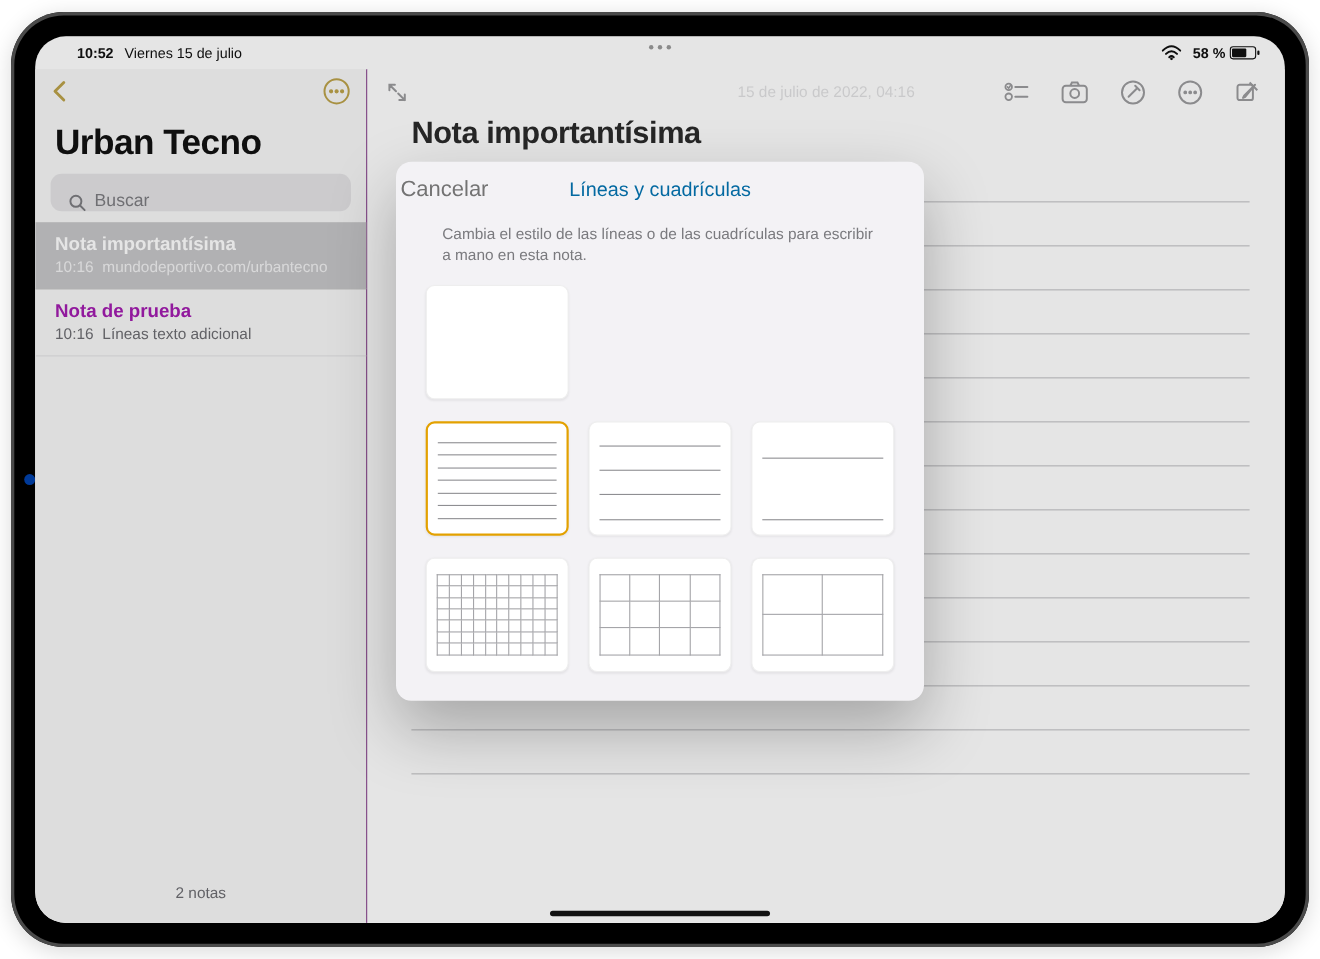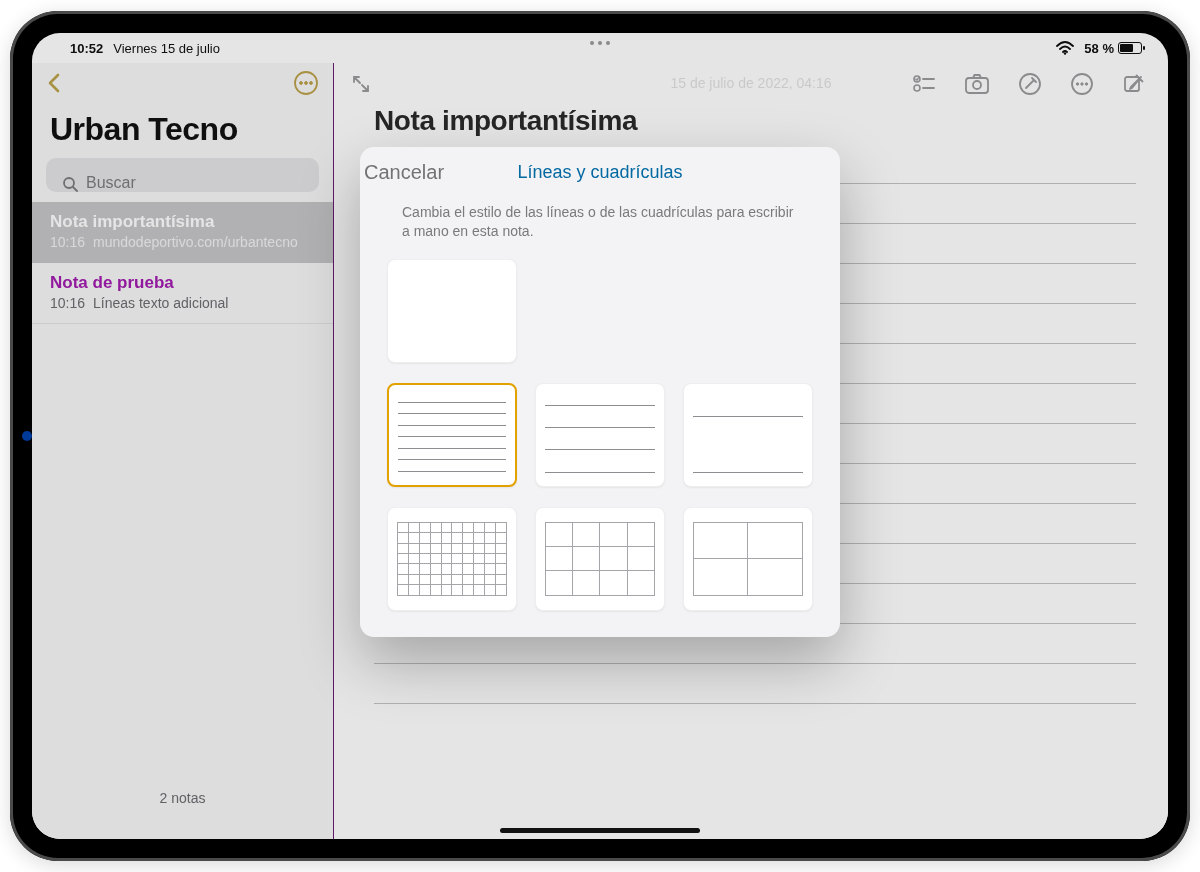--- a/index.html
+++ b/index.html
@@ -54,21 +54,21 @@
   .search svg { stroke:#7c7c80; }
 
   .section-h { font-size:19px; font-weight:800; padding:14px 18px 8px; color:#111;}
   .note-item { padding:10px 18px 12px; border-bottom:1px solid #e4e4e6; }
   .note-item.selected { background:#c6c6c8; border-bottom-color:#c6c6c8;}
   .note-item.selected .nt { color:#fff; }
   .note-item.selected .nm { color:#f1f1f2; }
   .nt { font-size:17px; font-weight:700; color:#a21caf; margin-bottom:2px;}
   .nm { font-size:14px; color:#6d6d72; display:flex; gap:8px;}
   .nm .t { color:inherit;}
-  .foot { margin-top:auto; text-align:center; font-size:14px; color:#6d6d72; padding:14px 0 33px;}
+  .foot { margin-top:auto; text-align:center; font-size:14px; color:#6d6d72; padding:14px 0 20px;}
 
   
   .note { flex:1; background:#fff; position:relative; }
   .note-bar { height:46px; display:flex; align-items:center; justify-content:flex-end; gap:28px; padding:0 22px 0 16px; color:#a7a7aa;}
   .note-bar .left { margin-right:auto; }
   .note-bar svg { stroke:#9b9b9e; fill:none; }
   .note-date { text-align:center; color:#b4b4b8; font-size:14px; margin-top:-34px; margin-bottom:6px; opacity:.4;}
   .note-title { font-size:28px; font-weight:800; letter-spacing:-.4px; padding:8px 40px 14px; color:#2b2b2b;}
   .ruled { position:absolute; top:120px; left:40px; right:32px; bottom:30px; }
   .ruled div { border-top:1px solid #c4c4c6; height:40px; }

